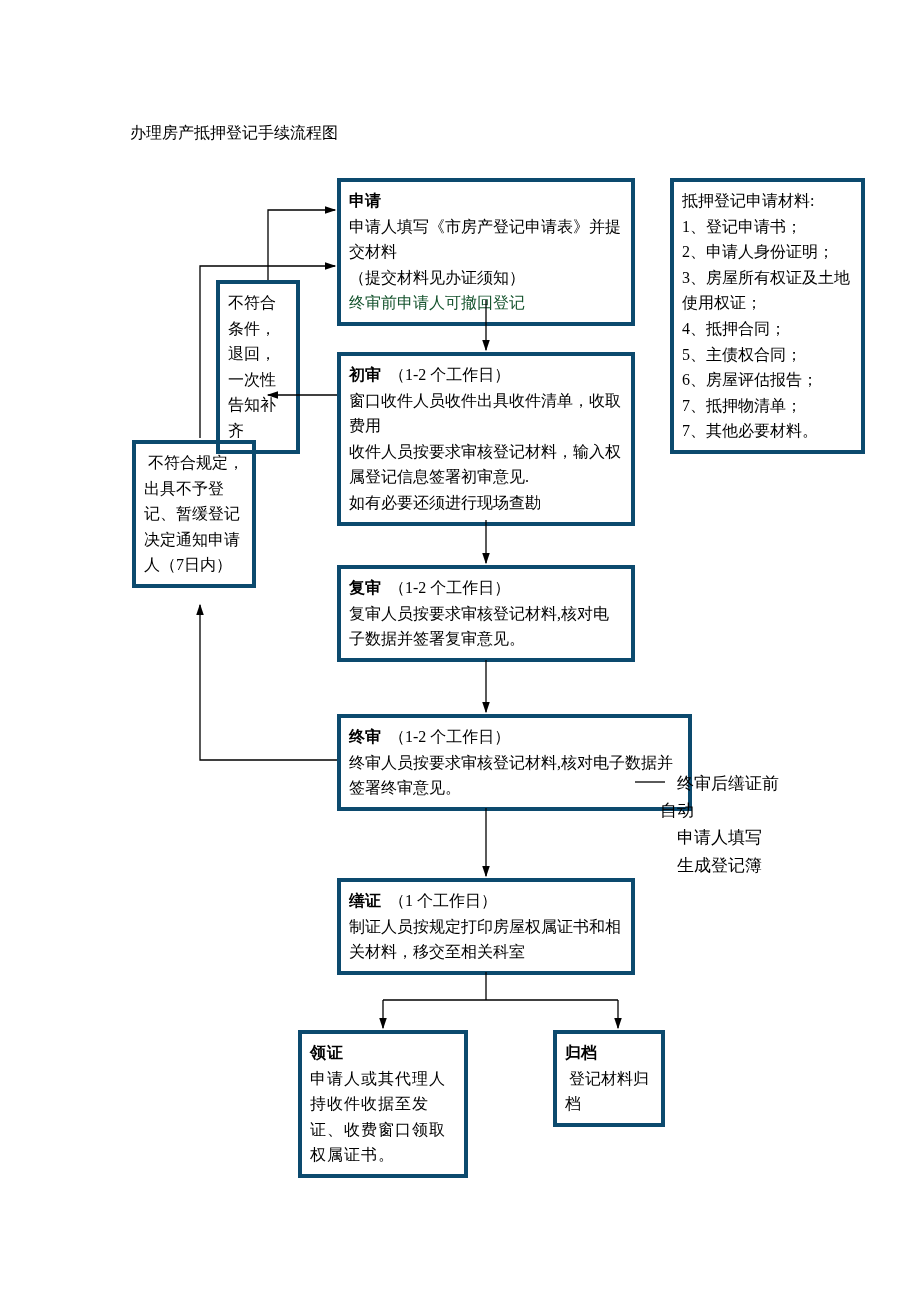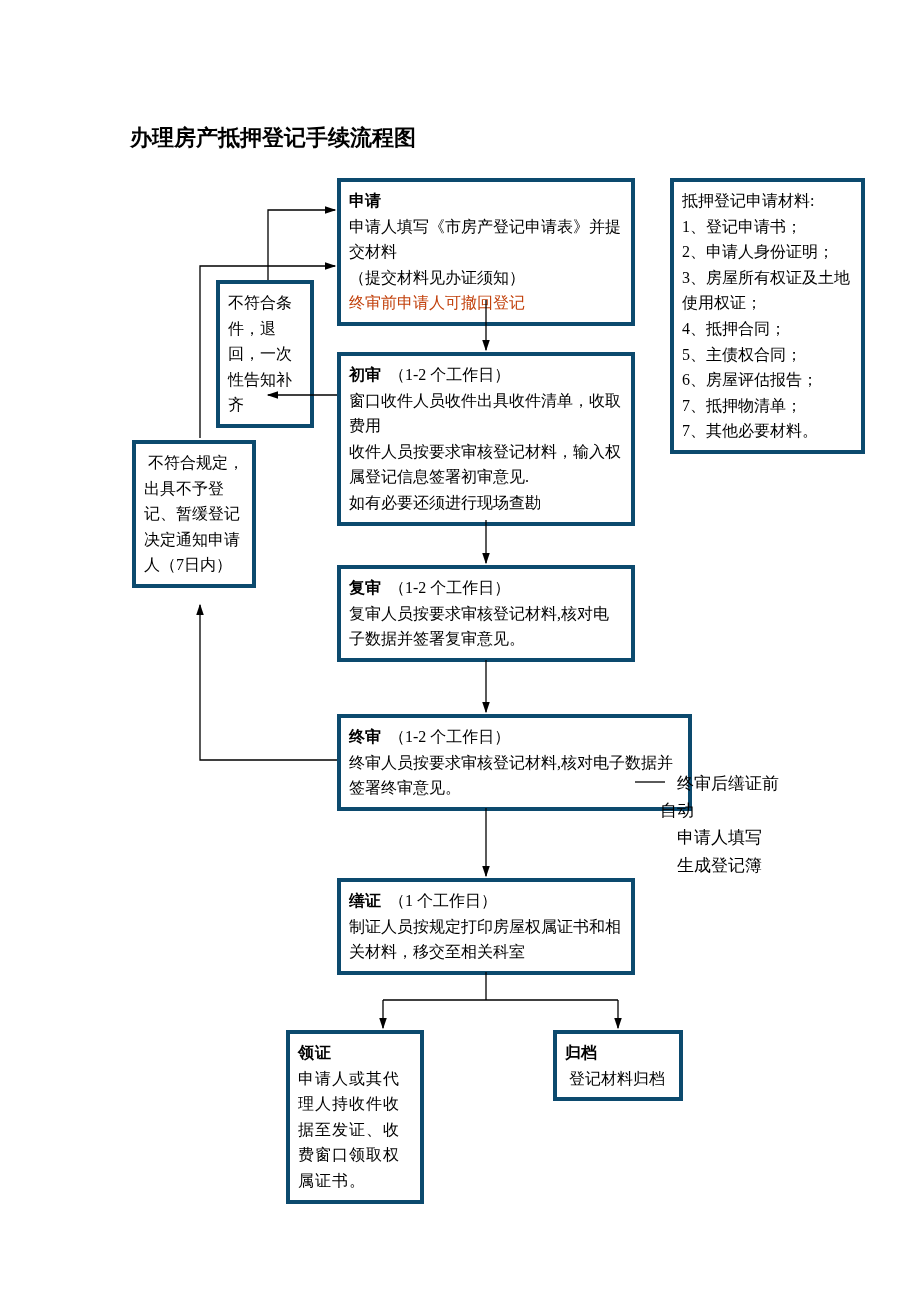--- a/index.html
+++ b/index.html
@@ -1,20 +1,20 @@
 <!DOCTYPE html>
 <html><head>
 <meta charset="utf-8">
 <style>
 body{margin:0;background:#fff;font-family:"SimSun","宋体",serif;font-size:16px;line-height:1.6;color:#000}
 .page{position:relative;width:920px;height:1302px}
-.title{position:absolute;left:130px;top:120px;font-size:22px;font-weight:bold}
+.title{position:absolute;left:130px;top:120px;font-size:16px;font-weight:normal}
 .box{position:absolute;border:4px solid #0c4a6e;padding:6px 8px;box-sizing:border-box}
 .bold{font-weight:bold}
-.red{color:#c2410c}
+.red{color:#14532d}
 svg.conn{position:absolute;left:0;top:0;width:920px;height:1302px;pointer-events:none}
 .note{position:absolute;font-size:17px;line-height:1.6}
 </style>
 </head>
 <body>
 
 <div class="page">
 <div class="title">办理房产抵押登记手续流程图</div>
 
 <div class="box" style="left:337px;top:178px;width:298px">
@@ -39,31 +39,31 @@
 <div class="box" style="left:337px;top:714px;width:355px">
 <div><span class="bold">终审</span>&nbsp;&nbsp;<span>（1-2 个工作日）</span></div>
 <div>终审人员按要求审核登记材料,核对电子数据并签署终审意见。</div>
 </div>
 
 <div class="box" style="left:337px;top:878px;width:298px">
 <div><span class="bold">缮证</span>&nbsp;&nbsp;<span>（1 个工作日）</span></div>
 <div>制证人员按规定打印房屋权属证书和相关材料，移交至相关科室</div>
 </div>
 
-<div class="box" style="left:286px;top:1030px;width:138px;letter-spacing:1px">
+<div class="box" style="left:298px;top:1030px;width:170px;letter-spacing:1px">
 <div><span class="bold">领证</span></div>
 <div>申请人或其代理人持收件收据至发证、收费窗口领取权属证书。</div>
 </div>
 
-<div class="box" style="left:553px;top:1030px;width:130px">
+<div class="box" style="left:553px;top:1030px;width:112px">
 <div><span class="bold">归档</span></div>
 <div>&nbsp;登记材料归档</div>
 </div>
 
-<div class="box" style="left:216px;top:280px;width:98px">
+<div class="box" style="left:216px;top:280px;width:84px">
 <div>不符合条件，退回，一次性告知补齐</div>
 </div>
 
 <div class="box" style="left:132px;top:440px;width:124px">
 <div>&nbsp;不符合规定，出具不予登记、暂缓登记决定通知申请人（7日内）</div>
 </div>
 
 <div class="box" style="left:670px;top:178px;width:195px">
 <div>抵押登记申请材料:</div>
 <div>1、登记申请书；</div>

